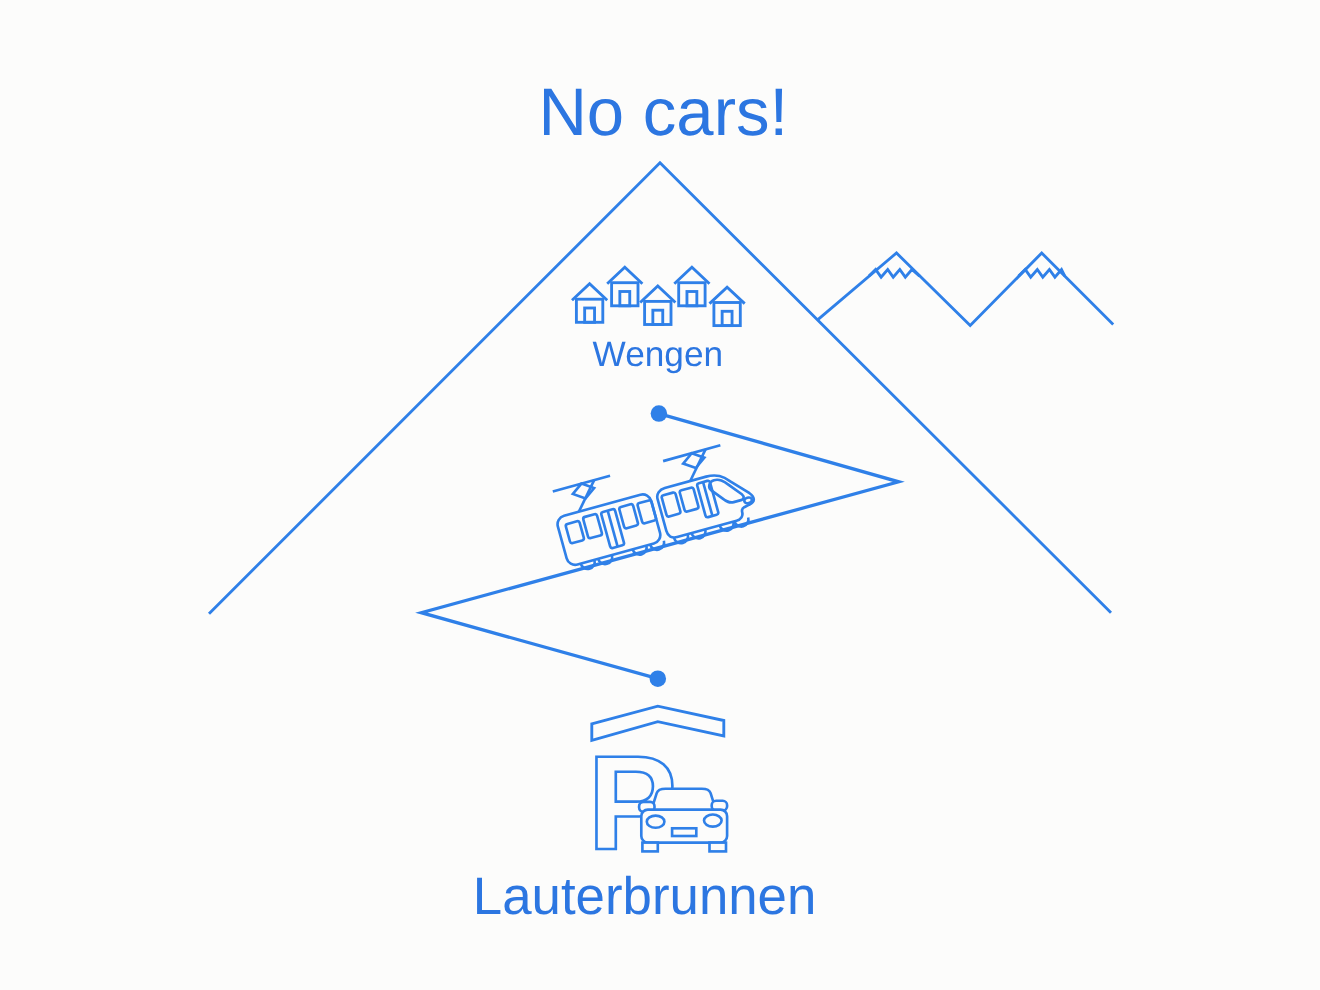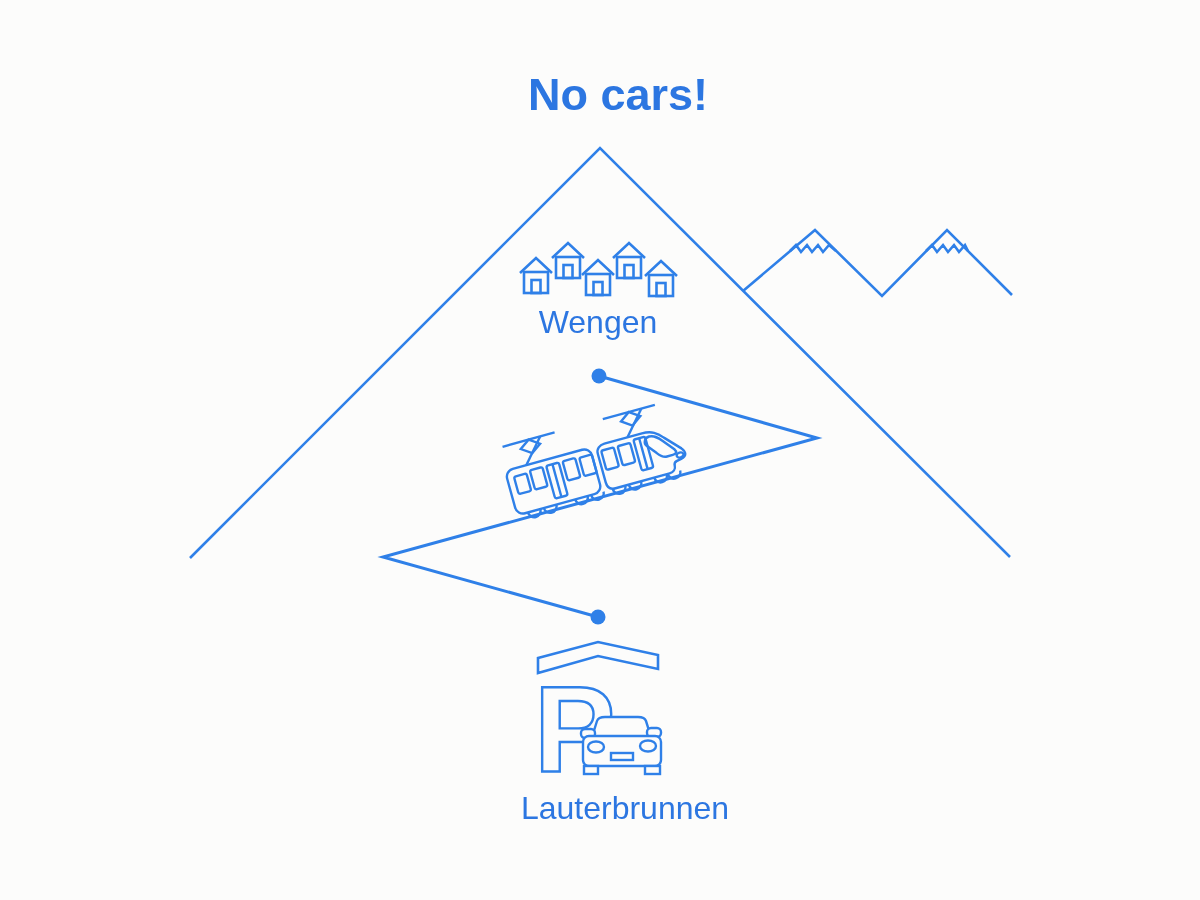--- a/index.html
+++ b/index.html
@@ -5,23 +5,23 @@
   html,body{margin:0;padding:0;}
   body{
     width:1200px;height:900px;position:relative;overflow:hidden;
     background:var(--background,#FCFCFB);
     font-family:"Liberation Sans",sans-serif;
   }
   .label{
     position:absolute;transform:translateX(-50%);
     color:var(--text_accent,#2C76E1);white-space:nowrap;line-height:1;
   }
-  #title{left:618px;top:72px;font-size:45px;font-weight:bold;}
+  #title{left:603px;top:72px;font-size:61px;font-weight:normal;}
   #wengen{left:598px;top:306px;font-size:32px;}
-  #lauterbrunnen{left:625px;top:792px;font-size:32px;}
+  #lauterbrunnen{left:586px;top:792px;font-size:48px;}
   svg{position:absolute;left:0;top:0;}
   .ln{stroke:var(--accent,#2F80E8);fill:none;stroke-width:2.6;}
   .ln3{stroke:var(--accent,#2F80E8);fill:none;stroke-width:3;}
   .ln2{stroke:var(--accent,#2F80E8);fill:none;stroke-width:2.4;}
   .occ{stroke:var(--accent,#2F80E8);fill:var(--background,#FCFCFB);stroke-width:2.4;}
   .dot{fill:var(--accent,#2F80E8);stroke:none;}
   .ptxt{
     font-family:"Liberation Sans",sans-serif;font-weight:bold;font-size:122px;
     fill:none;stroke:var(--accent,#2F80E8);stroke-width:2.4;
   }

